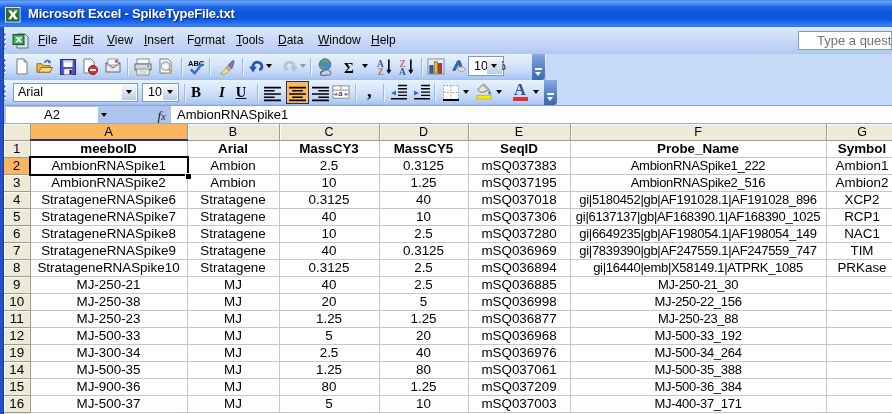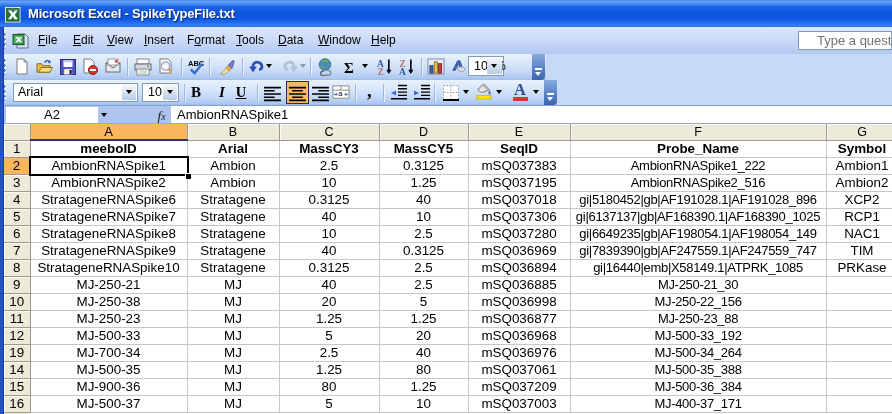--- a/index.html
+++ b/index.html
@@ -422,21 +422,21 @@
             <td class="c">MJ-500-33</td>
             <td class="c">MJ</td>
             <td class="c">5</td>
             <td class="c">20</td>
             <td class="c">mSQ036968</td>
             <td class="c f">MJ-500-33_192</td>
             <td class="c"></td>
           </tr>
       <tr style="height:17px">
             <td class="rh">19</td>
-            <td class="c">MJ-700-34</td>
+            <td class="c">MJ-300-34</td>
             <td class="c">MJ</td>
             <td class="c">2.5</td>
             <td class="c">40</td>
             <td class="c">mSQ036976</td>
             <td class="c f">MJ-500-34_264</td>
             <td class="c"></td>
           </tr>
       <tr style="height:17px">
             <td class="rh">14</td>
             <td class="c">MJ-500-35</td>

